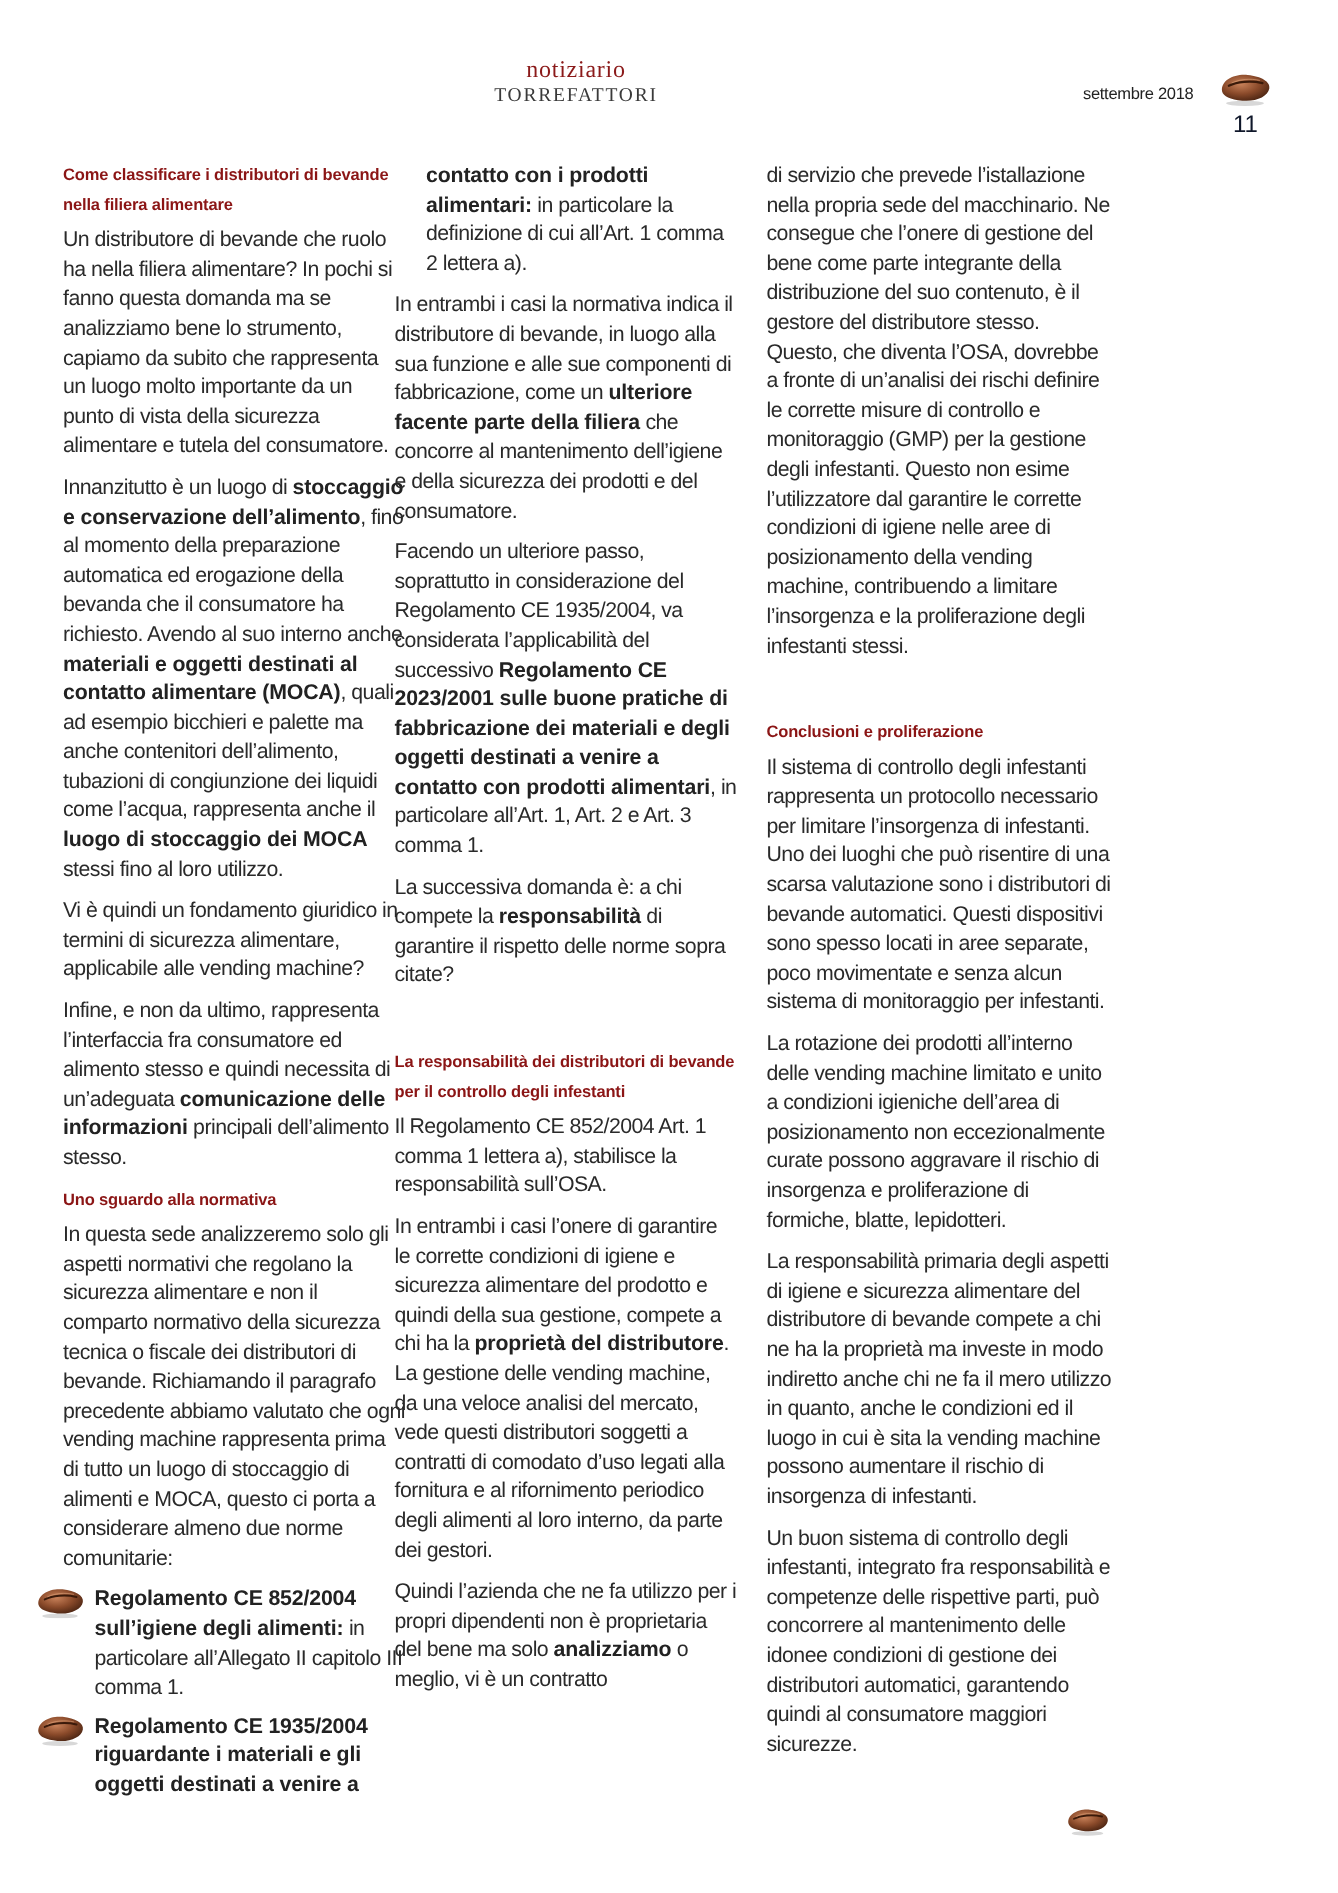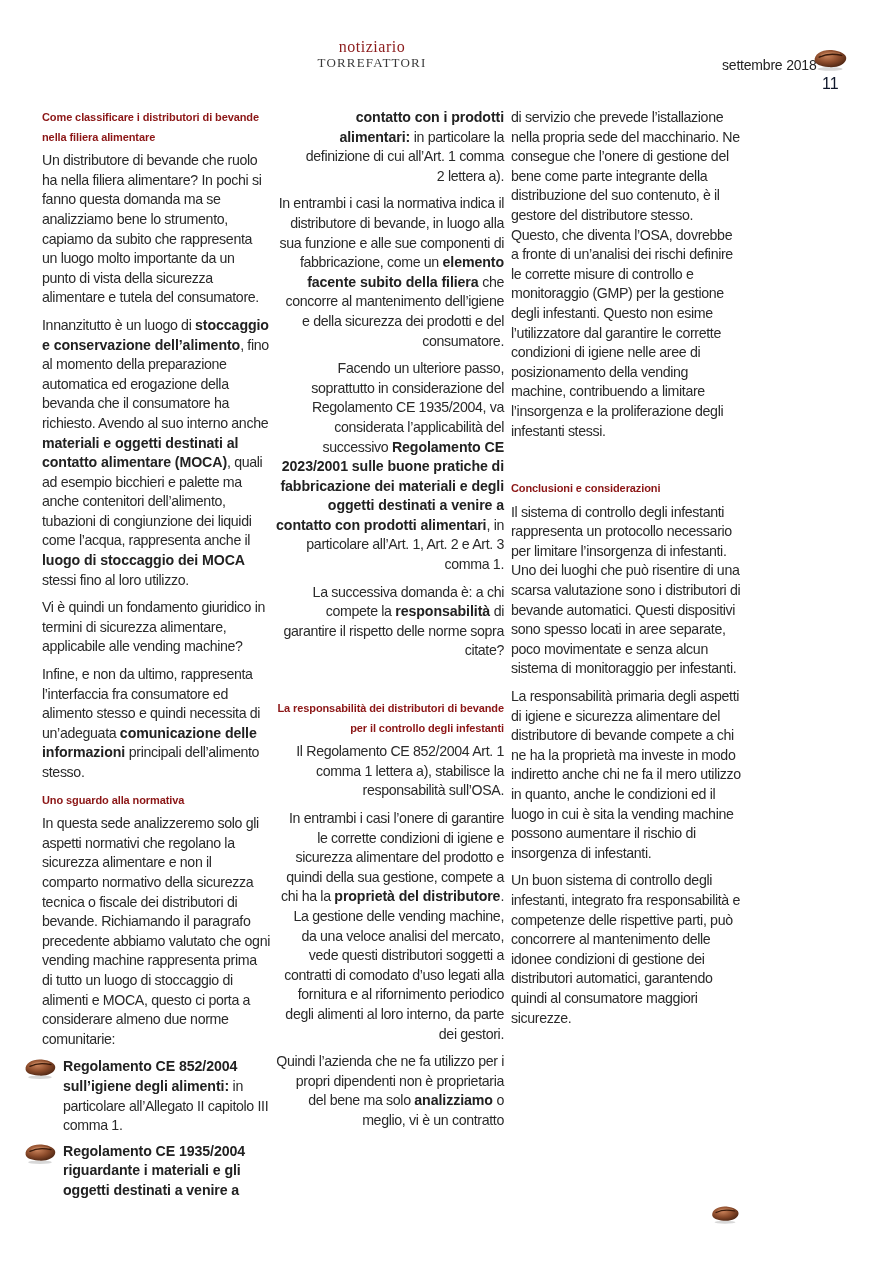--- a/index.html
+++ b/index.html
@@ -1,28 +1,28 @@
 <!DOCTYPE html>
 <html><head>
 <meta charset="utf-8">
 <style>
   html, body { margin:0; padding:0; background:#ffffff; }
   body { width:892px; height:1262px; position:relative; overflow:hidden;
          font-family:"Liberation Sans", sans-serif; color:#2a2a2a; }
-  .masthead { position:absolute; left:292px; top:40px; width:160px; text-align:center; }
+  .masthead { position:absolute; left:304px; top:40px; width:160px; text-align:center; }
   .mast-top { font-family:"Liberation Serif", serif; color:#8b1a1a; font-size:16px; line-height:14px; letter-spacing:0.5px; }
   .mast-bottom { font-family:"Liberation Serif", serif; color:#3a3a3a; font-size:13px; line-height:18px; letter-spacing:1.2px; }
-  .issue-date { position:absolute; left:722px; top:57px; font-size:14px; color:#222; letter-spacing:-0.2px; }
+  .issue-date { position:absolute; left:722px; top:57px; font-size:11px; color:#222; letter-spacing:-0.2px; }
   .page-num { position:absolute; left:822px; top:75px; font-size:16px; color:#0f172a; }
   .bean { display:inline-block; position:absolute; }
   .bean-header { left:812px; top:46px; width:36px; height:26px; }
   .bean-end { left:710px; top:1203px; width:30px; height:22px; }
   .col { position:absolute; top:108px; width:228px; font-size:14.2px; line-height:19.6px; letter-spacing:-0.35px; }
   .col1 { left:42px; }
-  .col2 { left:276px;text-align:right; }
+  .col2 { left:263px; }
   .col3 { left:511px; width:232px; }
   .h { color:#8b1515; font-weight:bold; font-size:11px; line-height:19.6px; letter-spacing:-0.1px; margin:0 0 4px 0; }
   p { margin:0 0 8px 0; }
   b { color:#222; font-weight:bold; letter-spacing:-0.1px; }
   .bullet { position:relative; padding-left:21px; margin:0 0 6px 0; }
   .bullet .bean-b { position:absolute; left:-19px; top:0px; width:34px; height:22px; }
   .indent { padding-left:21px; }
   .gap-lg { height:30px; }
 </style>
 </head>
@@ -71,34 +71,35 @@
   <div class="bullet">
     <svg class="bean-b">
         <use href="#bean-sym"></use>
       </svg>
     <b>Regolamento CE 1935/2004 riguardante i materiali e gli oggetti destinati a venire a</b>
   </div>
 </div>
 
 <div class="col col2">
   <p class="indent"><b>contatto con i prodotti alimentari:</b><span> in particolare la definizione di cui all’Art. 1 comma 2 lettera a).</span></p>
-  <p><span>In entrambi i casi la normativa indica il distributore di bevande, in luogo alla sua funzione e alle sue componenti di fabbricazione, come un </span><b>elemento facente subito della filiera</b><span> che concorre al mantenimento dell’igiene e della sicurezza dei prodotti e del consumatore.</span></p>
+  <p><span>In entrambi i casi la normativa indica il distributore di bevande, in luogo alla sua funzione e alle sue componenti di fabbricazione, come un </span><b>ulteriore facente parte della filiera</b><span> che concorre al mantenimento dell’igiene e della sicurezza dei prodotti e del consumatore.</span></p>
   <p><span>Facendo un ulteriore passo, soprattutto in considerazione del Regolamento CE 1935/2004, va considerata l’applicabilità del successivo </span><b>Regolamento CE 2023/2001 sulle buone pratiche di fabbricazione dei materiali e degli oggetti destinati a venire a contatto con prodotti alimentari</b><span>, in particolare all’Art. 1, Art. 2 e Art. 3 comma 1.</span></p>
   <p><span>La successiva domanda è: a chi compete la </span><b>responsabilità</b><span> di garantire il rispetto delle norme sopra citate?</span></p>
   <div class="gap-lg"></div>
   <h3 class="h">La responsabilità dei distributori di bevande per il controllo degli infestanti</h3>
   <p>Il Regolamento CE 852/2004 Art. 1 comma 1 lettera a), stabilisce la responsabilità sull’OSA.</p>
   <p><span>In entrambi i casi l’onere di garantire le corrette condizioni di igiene e sicurezza alimentare del prodotto e quindi della sua gestione, compete a chi ha la </span><b>proprietà del distributore</b><span>. La gestione delle vending machine, da una veloce analisi del mercato, vede questi distributori soggetti a contratti di comodato d’uso legati alla fornitura e al rifornimento periodico degli alimenti al loro interno, da parte dei gestori.</span></p>
   <p>Quindi l’azienda che ne fa utilizzo per i propri dipendenti non è proprietaria del bene ma solo <b>analizziamo</b> o meglio, vi è un contratto</p>
 </div>
 
 <div class="col col3">
   <p>di servizio che prevede l’istallazione nella propria sede del macchinario. Ne consegue che l’onere di gestione del bene come parte integrante della distribuzione del suo contenuto, è il gestore del distributore stesso. Questo, che diventa l’OSA, dovrebbe a fronte di un’analisi dei rischi definire le corrette misure di controllo e monitoraggio (GMP) per la gestione degli infestanti. Questo non esime l’utilizzatore dal garantire le corrette condizioni di igiene nelle aree di posizionamento della vending machine, contribuendo a limitare l’insorgenza e la proliferazione degli infestanti stessi.</p>
   <div class="gap-lg"></div>
-  <h3 class="h">Conclusioni e considerazioni</h3>
+  <h3 class="h">Conclusioni e proliferazione</h3>
   <p>Il sistema di controllo degli infestanti rappresenta un protocollo necessario per limitare l’insorgenza di infestanti. Uno dei luoghi che può risentire di una scarsa valutazione sono i distributori di bevande automatici. Questi dispositivi sono spesso locati in aree separate, poco movimentate e senza alcun sistema di monitoraggio per infestanti.</p>
+  <p>La rotazione dei prodotti all’interno delle vending machine limitato e unito a condizioni igieniche dell’area di posizionamento non eccezionalmente curate possono aggravare il rischio di insorgenza e proliferazione di formiche, blatte, lepidotteri.</p>
   <p>La responsabilità primaria degli aspetti di igiene e sicurezza alimentare del distributore di bevande compete a chi ne ha la proprietà ma investe in modo indiretto anche chi ne fa il mero utilizzo in quanto, anche le condizioni ed il luogo in cui è sita la vending machine possono aumentare il rischio di insorgenza di infestanti.</p>
   <p>Un buon sistema di controllo degli infestanti, integrato fra responsabilità e competenze delle rispettive parti, può concorrere al mantenimento delle idonee condizioni di gestione dei distributori automatici, garantendo quindi al consumatore maggiori sicurezze.</p>
 </div>
 
 <svg class="bean bean-end">
     <use href="#bean-sym"></use>
   </svg>
 
 </body></html>

